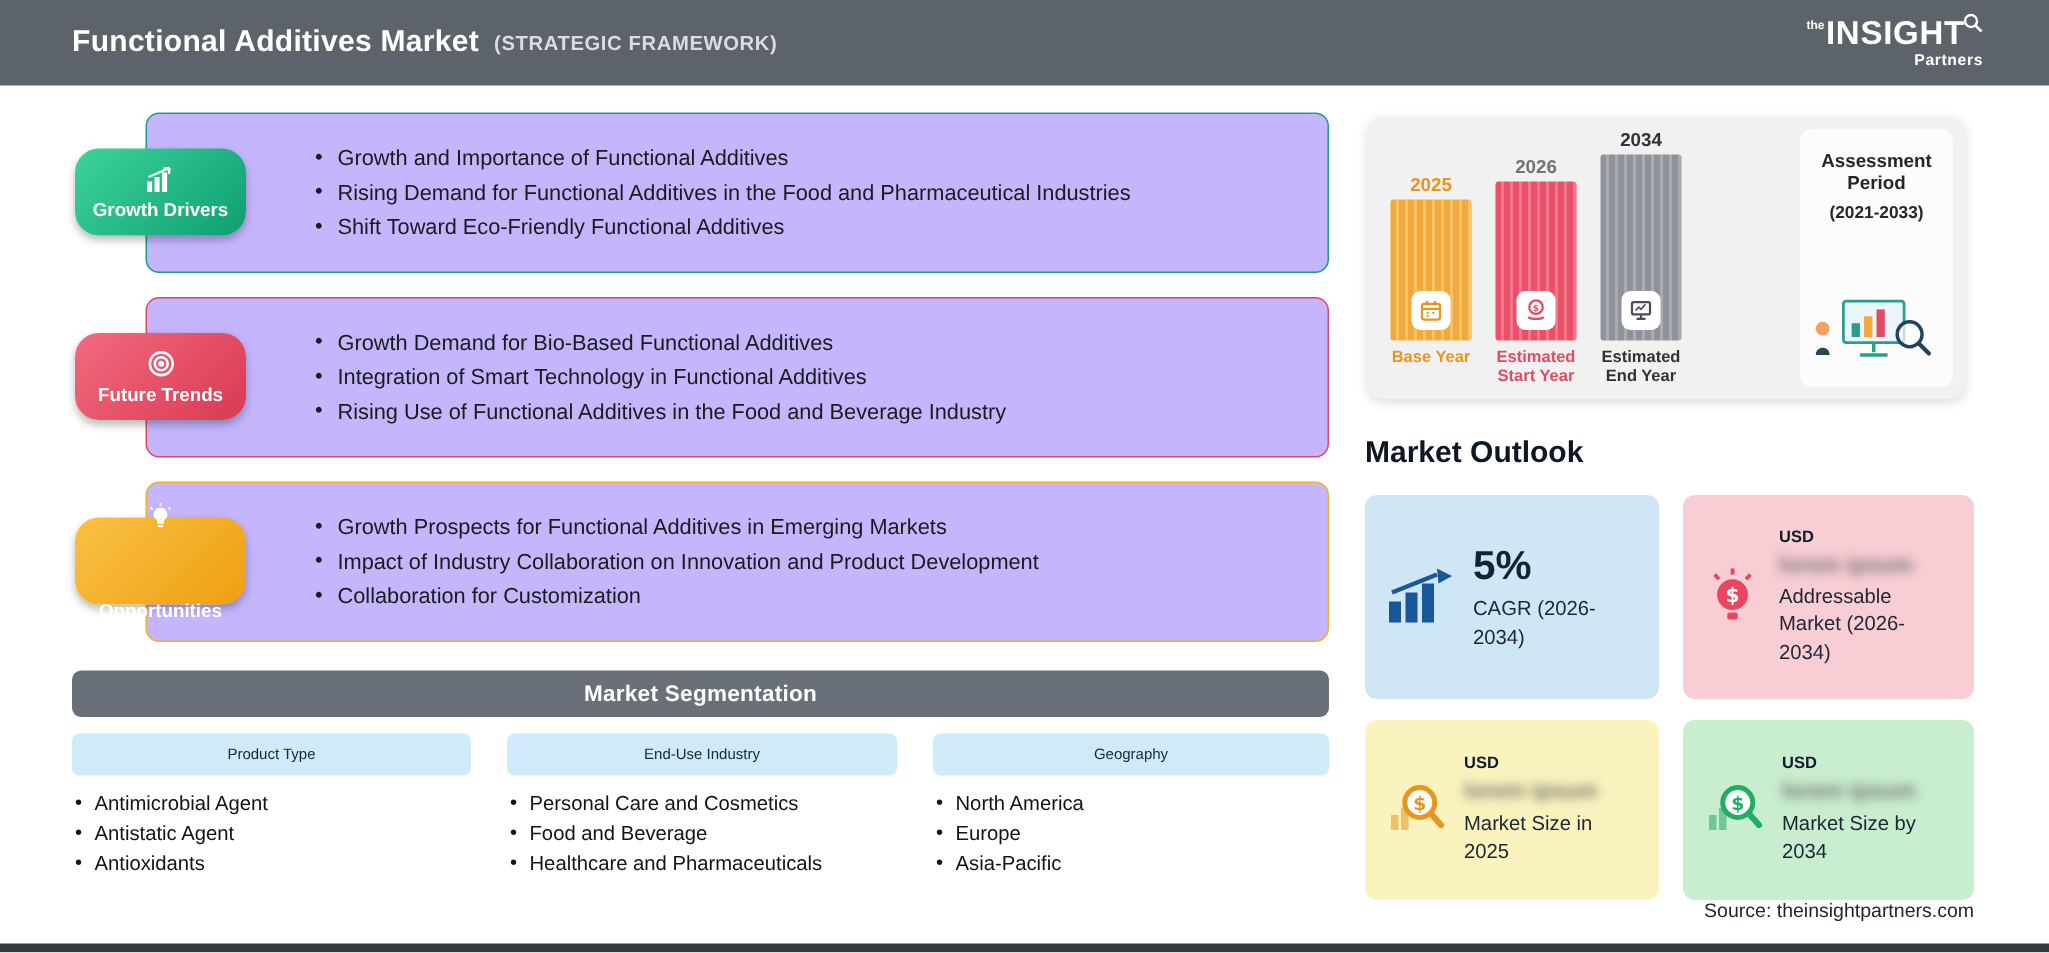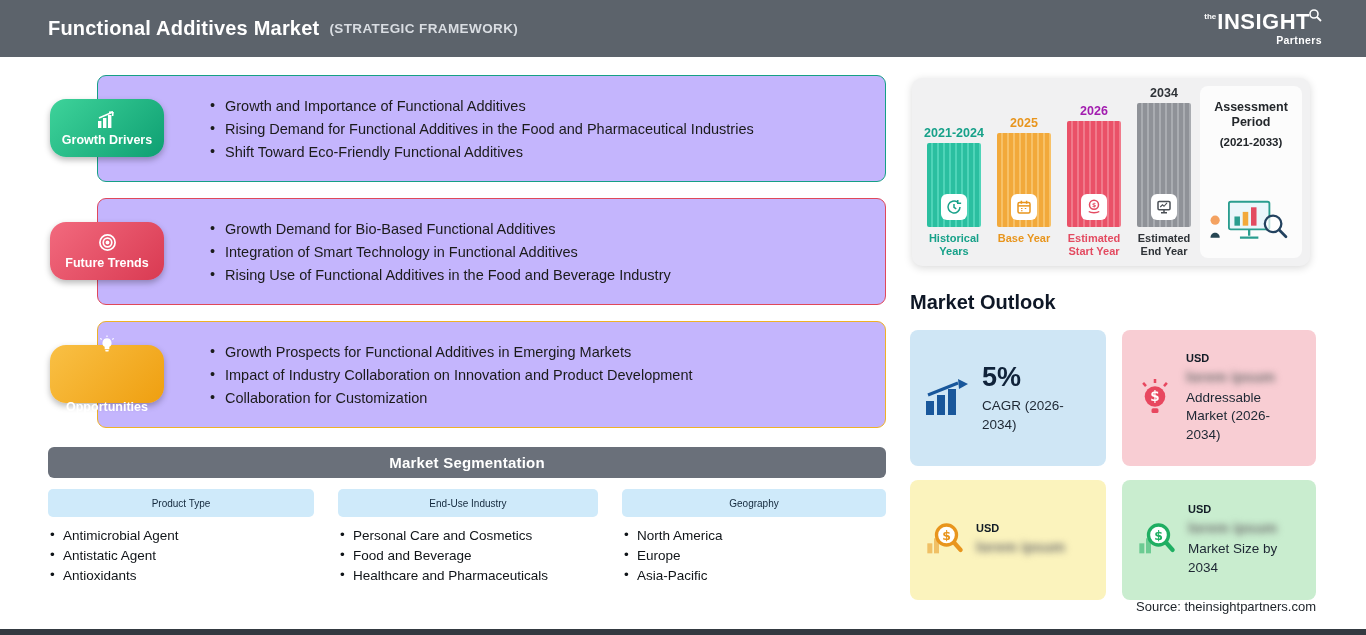--- a/index.html
+++ b/index.html
@@ -50,21 +50,21 @@
   .seg-col ul{list-style:none;margin:11px 0 0 2px;padding:0;}
   .seg-col li{font-size:13.5px;color:#101418;margin:5px 0;padding-left:13px;position:relative;}
   .seg-col li::before{content:"\2022";position:absolute;left:0;top:-1px;color:#101418;}
 
   
   .ap-card{position:absolute;top:78px;left:912px;width:398px;height:188px;background:#f1f1f2;
            border-radius:10px;box-shadow:0 2px 8px rgba(0,0,0,.15);}
   .bars{position:absolute;left:10px;bottom:8px;display:flex;align-items:flex-end;gap:6px;}
   .bar-col{display:flex;flex-direction:column;align-items:center;width:64px;}
   .bar-year{font-size:12.5px;font-weight:700;margin-bottom:3px;white-space:nowrap;}
-  .y-0{color:#17a189}.y-1{color:#e8951d}.y-2{color:#a21caf}.y-3{color:#2f3338}
+  .y-0{color:#17a189}.y-1{color:#e8951d}.y-2{color:#737373}.y-3{color:#2f3338}
   .bar{width:54px;position:relative;border-radius:2px;}
   .b-0{height:84px;background:repeating-linear-gradient(90deg,#2bbfa0 0 4px,#4fd4b8 4px 6px);}
   .b-1{height:94px;background:repeating-linear-gradient(90deg,#f2a93b 0 4px,#f7c168 4px 6px);}
   .b-2{height:106px;background:repeating-linear-gradient(90deg,#ea5168 0 4px,#f07a8b 4px 6px);}
   .b-3{height:124px;background:repeating-linear-gradient(90deg,#8f9298 0 4px,#a9acb1 4px 6px);}
   .bar-ico{position:absolute;left:50%;transform:translateX(-50%);bottom:7px;width:26px;height:26px;
            background:#fff;border-radius:6px;display:flex;align-items:center;justify-content:center;}
   .bar-cap{font-size:11px;font-weight:700;text-align:center;height:26px;margin-top:5px;
            line-height:1.15;width:64px;}
   .c-0{color:#17a189}.c-1{color:#e8951d}.c-2{color:#e34b61}.c-3{color:#2f3338}
@@ -205,33 +205,20 @@
         <li>North America</li>
         <li>Europe</li>
         <li>Asia-Pacific</li>
       </ul>
     </div>
   </div>
 
   <div class="ap-card">
     <div class="bars">
       <div class="bar-col">
-        <div class="bar-year y-0">2021-2024</div>
-        <div class="bar b-0">
-          <span class="bar-ico">
-            <svg width="18" height="18" viewBox="0 0 24 24" fill="none" stroke="#17a189" stroke-width="2">
-              <path d="M20 12a8 8 0 1 1-3.2-6.4"></path>
-                <path d="M17 2.5v4.5h4.5"></path>
-                <path d="M12 8v4.5l3 2"></path>
-            </svg>
-          </span>
-        </div>
-        <div class="bar-cap c-0">Historical Years</div>
-      </div>
-      <div class="bar-col">
         <div class="bar-year y-1">2025</div>
         <div class="bar b-1">
           <span class="bar-ico">
             <svg width="18" height="18" viewBox="0 0 24 24" fill="none" stroke="#e8951d" stroke-width="2">
               <rect x="4" y="6" width="16" height="14" rx="2"></rect>
                 <path d="M4 10.5h16"></path>
                 <path d="M8.5 3.5v4 M15.5 3.5v4"></path>
               <path d="M8 14h2 M13 14h2 M8 17h2" stroke-width="1.6"></path>
             </svg>
           </span>
@@ -325,20 +312,21 @@
           <rect x="2" y="14" width="3" height="6" fill="#e8951d" opacity=".55"></rect>
           <rect x="6" y="11" width="3" height="9" fill="#e8951d" opacity=".55"></rect>
           <circle cx="13.5" cy="9" r="6" fill="#fff" stroke="#e8951d" stroke-width="2"></circle>
           <text x="13.5" y="12" text-anchor="middle" font-size="7.5" font-weight="bold" fill="#e8951d" font-family="DejaVu Sans, sans-serif">$</text>
           <path d="M18 13.5 L22 18" stroke="#e8951d" stroke-width="2.5" stroke-linecap="round"></path>
         </svg>
       </span>
       <div class="ocard-text">
         <div class="usd">USD</div>
         <div class="blurred">lorem ipsum</div>
+        <div class="ocard-label">Market Size in 2025</div>
       </div>
     </div>
 
     <div class="ocard card-green row-bottom">
       <span class="ocard-icon">
         <svg width="40" height="40" viewBox="0 0 24 24">
           <rect x="2" y="14" width="3" height="6" fill="#1fae62" opacity=".55"></rect>
           <rect x="6" y="11" width="3" height="9" fill="#1fae62" opacity=".55"></rect>
           <circle cx="13.5" cy="9" r="6" fill="#fff" stroke="#1fae62" stroke-width="2"></circle>
           <text x="13.5" y="12" text-anchor="middle" font-size="7.5" font-weight="bold" fill="#1fae62" font-family="DejaVu Sans, sans-serif">$</text>

